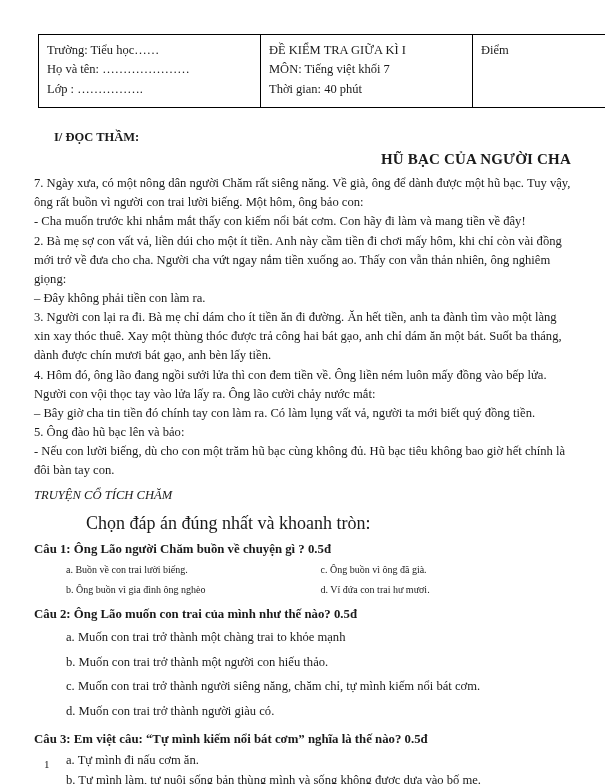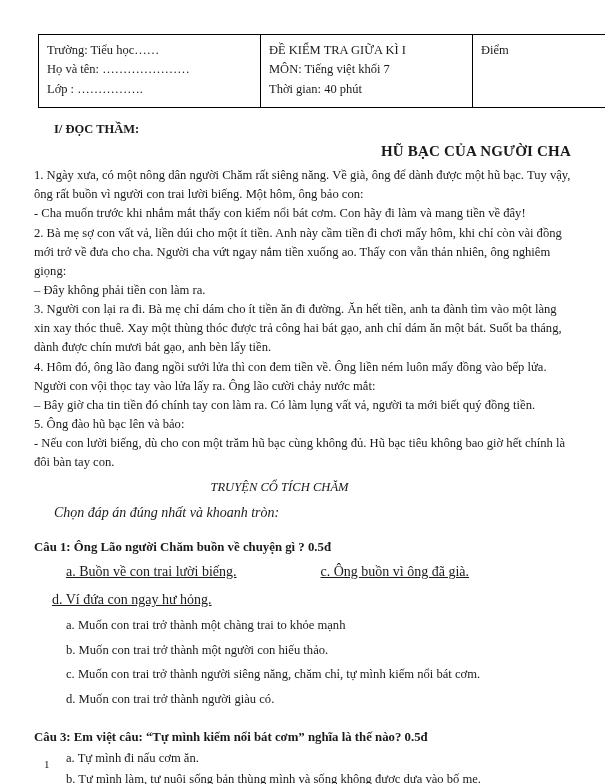--- a/index.html
+++ b/index.html
@@ -38,64 +38,62 @@
   }
   td.col-school { width: 205px; }
   td.col-exam   { width: 195px; }
   td.col-score  { width: 140px; }
   .hdr-line { white-space: nowrap; }
 
   
   .section-label {
     font-weight: bold;
     font-size: 12.5px;
-    margin: 14px 0 2px 20px;
+    margin: 22px 0 2px 20px;
   }
   .doc-title {
     text-align: right;
     font-weight: bold;
     font-size: 15px;
     letter-spacing: 0.2px;
     margin: 6px 0 6px 0;
   }
   .para {
     font-size: 12.6px;
     line-height: 1.52;
     margin: 0 0 0 0;
     text-align: left;
   }
   .para-block { margin-top: 1px; }
   .attrib {
-    text-align: center;
+    text-align: left;
     font-style: italic;
     font-size: 12.6px;
     margin: 8px 46px 0 0;
   }
   .instruction {
-    font-size: 14px;
-    margin: 10px 0 4px 20px;
-    font-style: italic;
+    font-size: 18px;
+    margin: 10px 0 4px 52px;
   }
   .question {
     font-weight: bold;
     font-size: 12.8px;
-    margin: 19px 0 3px 0;
+    margin: 8px 0 3px 0;
   }
   .answers-2col {
     display: flex;
     flex-wrap: wrap;
     margin: 0 0 0 0;
   }
   .answers-2col .ans {
     width: 50%;
     box-sizing: border-box;
-    font-size: 14px;
+    font-size: 10px;
     line-height: 1.95;
     padding-left: 32px;
-    text-decoration: underline;
   }
   .answers-2col .ans.right {
     padding-left: 18px;
   }
   .answers-1col .ans {
     font-size: 12.6px;
     line-height: 1.95;
     padding-left: 32px;
   }
   .answers-tight .ans {
@@ -131,45 +129,47 @@
       </td>
     </tr>
   </tbody>
     </table>
 
   <div class="section-label">I/ ĐỌC THẦM:</div>
 
   <div class="doc-title">HŨ BẠC CỦA NGƯỜI CHA</div>
 
   <div class="para-block">
-    <p class="para">1. Ngày xưa, có một nông dân người Chăm rất siêng năng. Về già, ông để dành được một hũ bạc. Tuy vậy, ông rất buồn vì người con trai lười biếng. Một hôm, ông bảo con:</p>
+    <p class="para">7. Ngày xưa, có một nông dân người Chăm rất siêng năng. Về già, ông để dành được một hũ bạc. Tuy vậy, ông rất buồn vì người con trai lười biếng. Một hôm, ông bảo con:</p>
     <p class="para">- Cha muốn trước khi nhắm mắt thấy con kiếm nổi bát cơm. Con hãy đi làm và mang tiền về đây!</p>
     <p class="para">2. Bà mẹ sợ con vất vả, liền dúi cho một ít tiền. Anh này cầm tiền đi chơi mấy hôm, khi chỉ còn vài đồng mới trở về đưa cho cha. Người cha vứt ngay nắm tiền xuống ao. Thấy con vẫn thản nhiên, ông nghiêm giọng:</p>
     <p class="para">– Đây không phải tiền con làm ra.</p>
     <p class="para">3. Người con lại ra đi. Bà mẹ chỉ dám cho ít tiền ăn đi đường. Ăn hết tiền, anh ta đành tìm vào một làng xin xay thóc thuê. Xay một thùng thóc được trả công hai bát gạo, anh chỉ dám ăn một bát. Suốt ba tháng, dành được chín mươi bát gạo, anh bèn lấy tiền.</p>
     <p class="para">4. Hôm đó, ông lão đang ngồi sưởi lửa thì con đem tiền về. Ông liền ném luôn mấy đồng vào bếp lửa. Người con vội thọc tay vào lửa lấy ra. Ông lão cười chảy nước mắt:</p>
     <p class="para">– Bây giờ cha tin tiền đó chính tay con làm ra. Có làm lụng vất vả, người ta mới biết quý đồng tiền.</p>
     <p class="para">5. Ông đào hũ bạc lên và bảo:</p>
     <p class="para">- Nếu con lười biếng, dù cho con một trăm hũ bạc cùng không đủ. Hũ bạc tiêu không bao giờ hết chính là đôi bàn tay con.</p>
   </div>
 
   <div class="attrib">TRUYỆN CỔ TÍCH CHĂM</div>
 
   <div class="instruction">Chọn đáp án đúng nhất và khoanh tròn:</div>
 
   <div>
     <div class="question">Câu 1: Ông Lão người Chăm buồn về chuyện gì ? 0.5đ</div>
     <div class="answers-2col">
       <div class="ans">a.  Buồn về con trai lười biếng.</div>
       <div class="ans right">c.  Ông buồn vì ông đã già.</div>
-      <div class="ans right">d.  Ví đứa con ngay hư hỏng.</div>
+      <div class="ans">b.  Ông buồn vì gia đình ông nghèo</div>
+      <div class="ans right">d.  Ví đứa con trai hư mươi.</div>
     </div>
   </div>
 
   <div>
+    <div class="question">Câu 2: Ông Lão muốn con trai của mình như thế nào? 0.5đ</div>
     <div class="answers-1col">
       <div class="ans">a.  Muốn con trai trở thành một chàng trai to khỏe mạnh</div>
       <div class="ans">b.  Muốn con trai trở thành một người con hiếu thảo.</div>
       <div class="ans">c.  Muốn con trai trở thành người siêng năng, chăm chỉ, tự mình kiếm nổi bát cơm.</div>
       <div class="ans">d.  Muốn con trai trở thành người giàu có.</div>
     </div>
   </div>
 
   <div>
     <div class="question">Câu 3: Em việt câu: “Tự mình kiếm nổi bát cơm” nghĩa là thế nào? 0.5đ</div>

